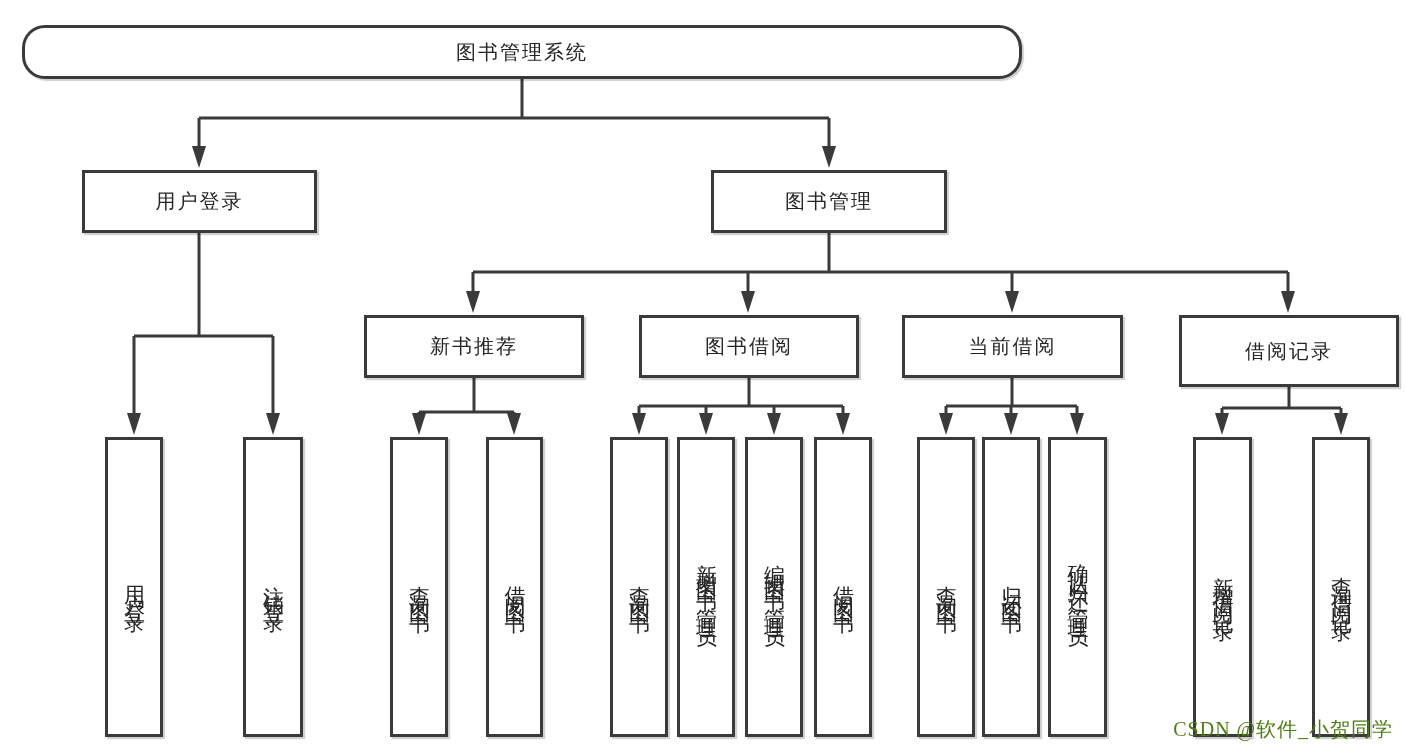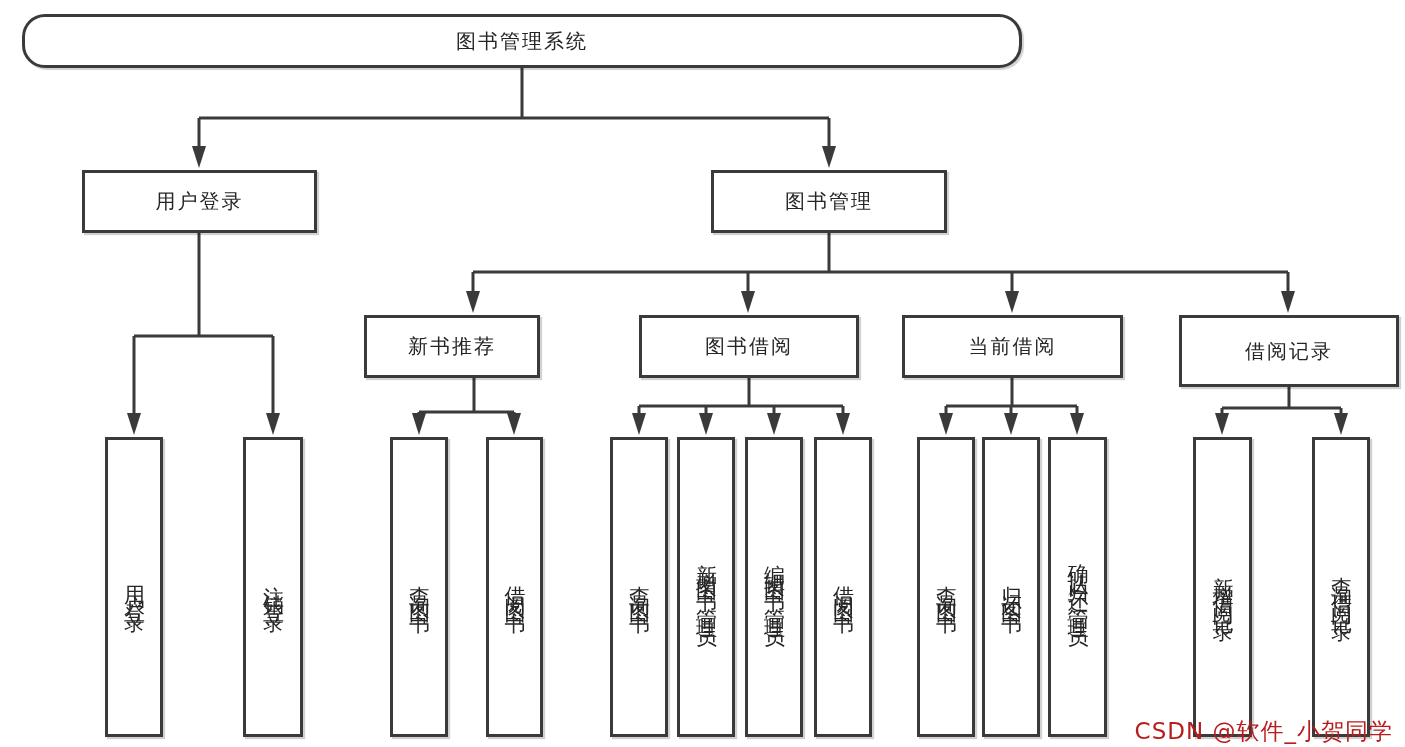--- a/index.html
+++ b/index.html
@@ -41,24 +41,24 @@
     white-space: nowrap;
   }
   .v {
     writing-mode: vertical-rl;
     text-orientation: mixed;
     font-size: 21px;
     letter-spacing: 9px;
     line-height: 1.0;
   }
   
-  #n-root        { left: 22px;   top: 14px;  width: 1000px; height: 54px; border-radius: 23px; }
+  #n-root        { left: 22px;   top: 25px;  width: 1000px; height: 54px; border-radius: 23px; }
   #n-user-login  { left: 82px;   top: 170px; width: 235px;  height: 63px; }
   #n-book-mgmt   { left: 711px;  top: 170px; width: 236px;  height: 63px; text-align: right; }
-  #n-new-books   { left: 364px;  top: 315px; width: 176px;  height: 63px; }
+  #n-new-books   { left: 364px;  top: 315px; width: 220px;  height: 63px; }
   #n-borrowing   { left: 639px;  top: 315px; width: 220px;  height: 63px; }
   #n-current     { left: 902px;  top: 315px; width: 221px;  height: 63px; }
   #n-records     { left: 1179px; top: 315px; width: 220px;  height: 72px; }
   .leaf { top: 437px; height: 300px; }
   #l-login       { left: 105px;  width: 58px; }
   #l-logout      { left: 243px;  width: 60px; }
   #l-nb-query    { left: 390px;  width: 58px; }
   #l-nb-borrow   { left: 486px;  width: 57px; }
   #l-bb-query    { left: 610px;  width: 58px; }
   #l-bb-add      { left: 677px;  width: 58px; }
@@ -66,24 +66,25 @@
   #l-bb-borrow   { left: 814px;  width: 58px; }
   #l-cb-query    { left: 917px;  width: 58px; }
   #l-cb-return   { left: 982px;  width: 58px; }
   #l-cb-confirm  { left: 1048px; width: 59px; }
   #l-br-add      { left: 1193px; width: 59px; }
   #l-br-query    { left: 1312px; width: 58px; }
   .watermark {
     position: absolute;
     right: 12px;
     top: 716px;
-    font-size: 23px;
+    font-size: 20px;
     letter-spacing: 1px;
-    color: #b91c1c;
+    color: #4d7c0f;
     white-space: nowrap;
+    font-family: Liberation Serif, serif;
   }
 </style>
 </head>
 <body>
 
 <div class="canvas">
 
   <svg class="wires" viewBox="0 0 1405 747" xmlns="http://www.w3.org/2000/svg">
     <g stroke="#3a3a3a" stroke-width="3" fill="none">
 

